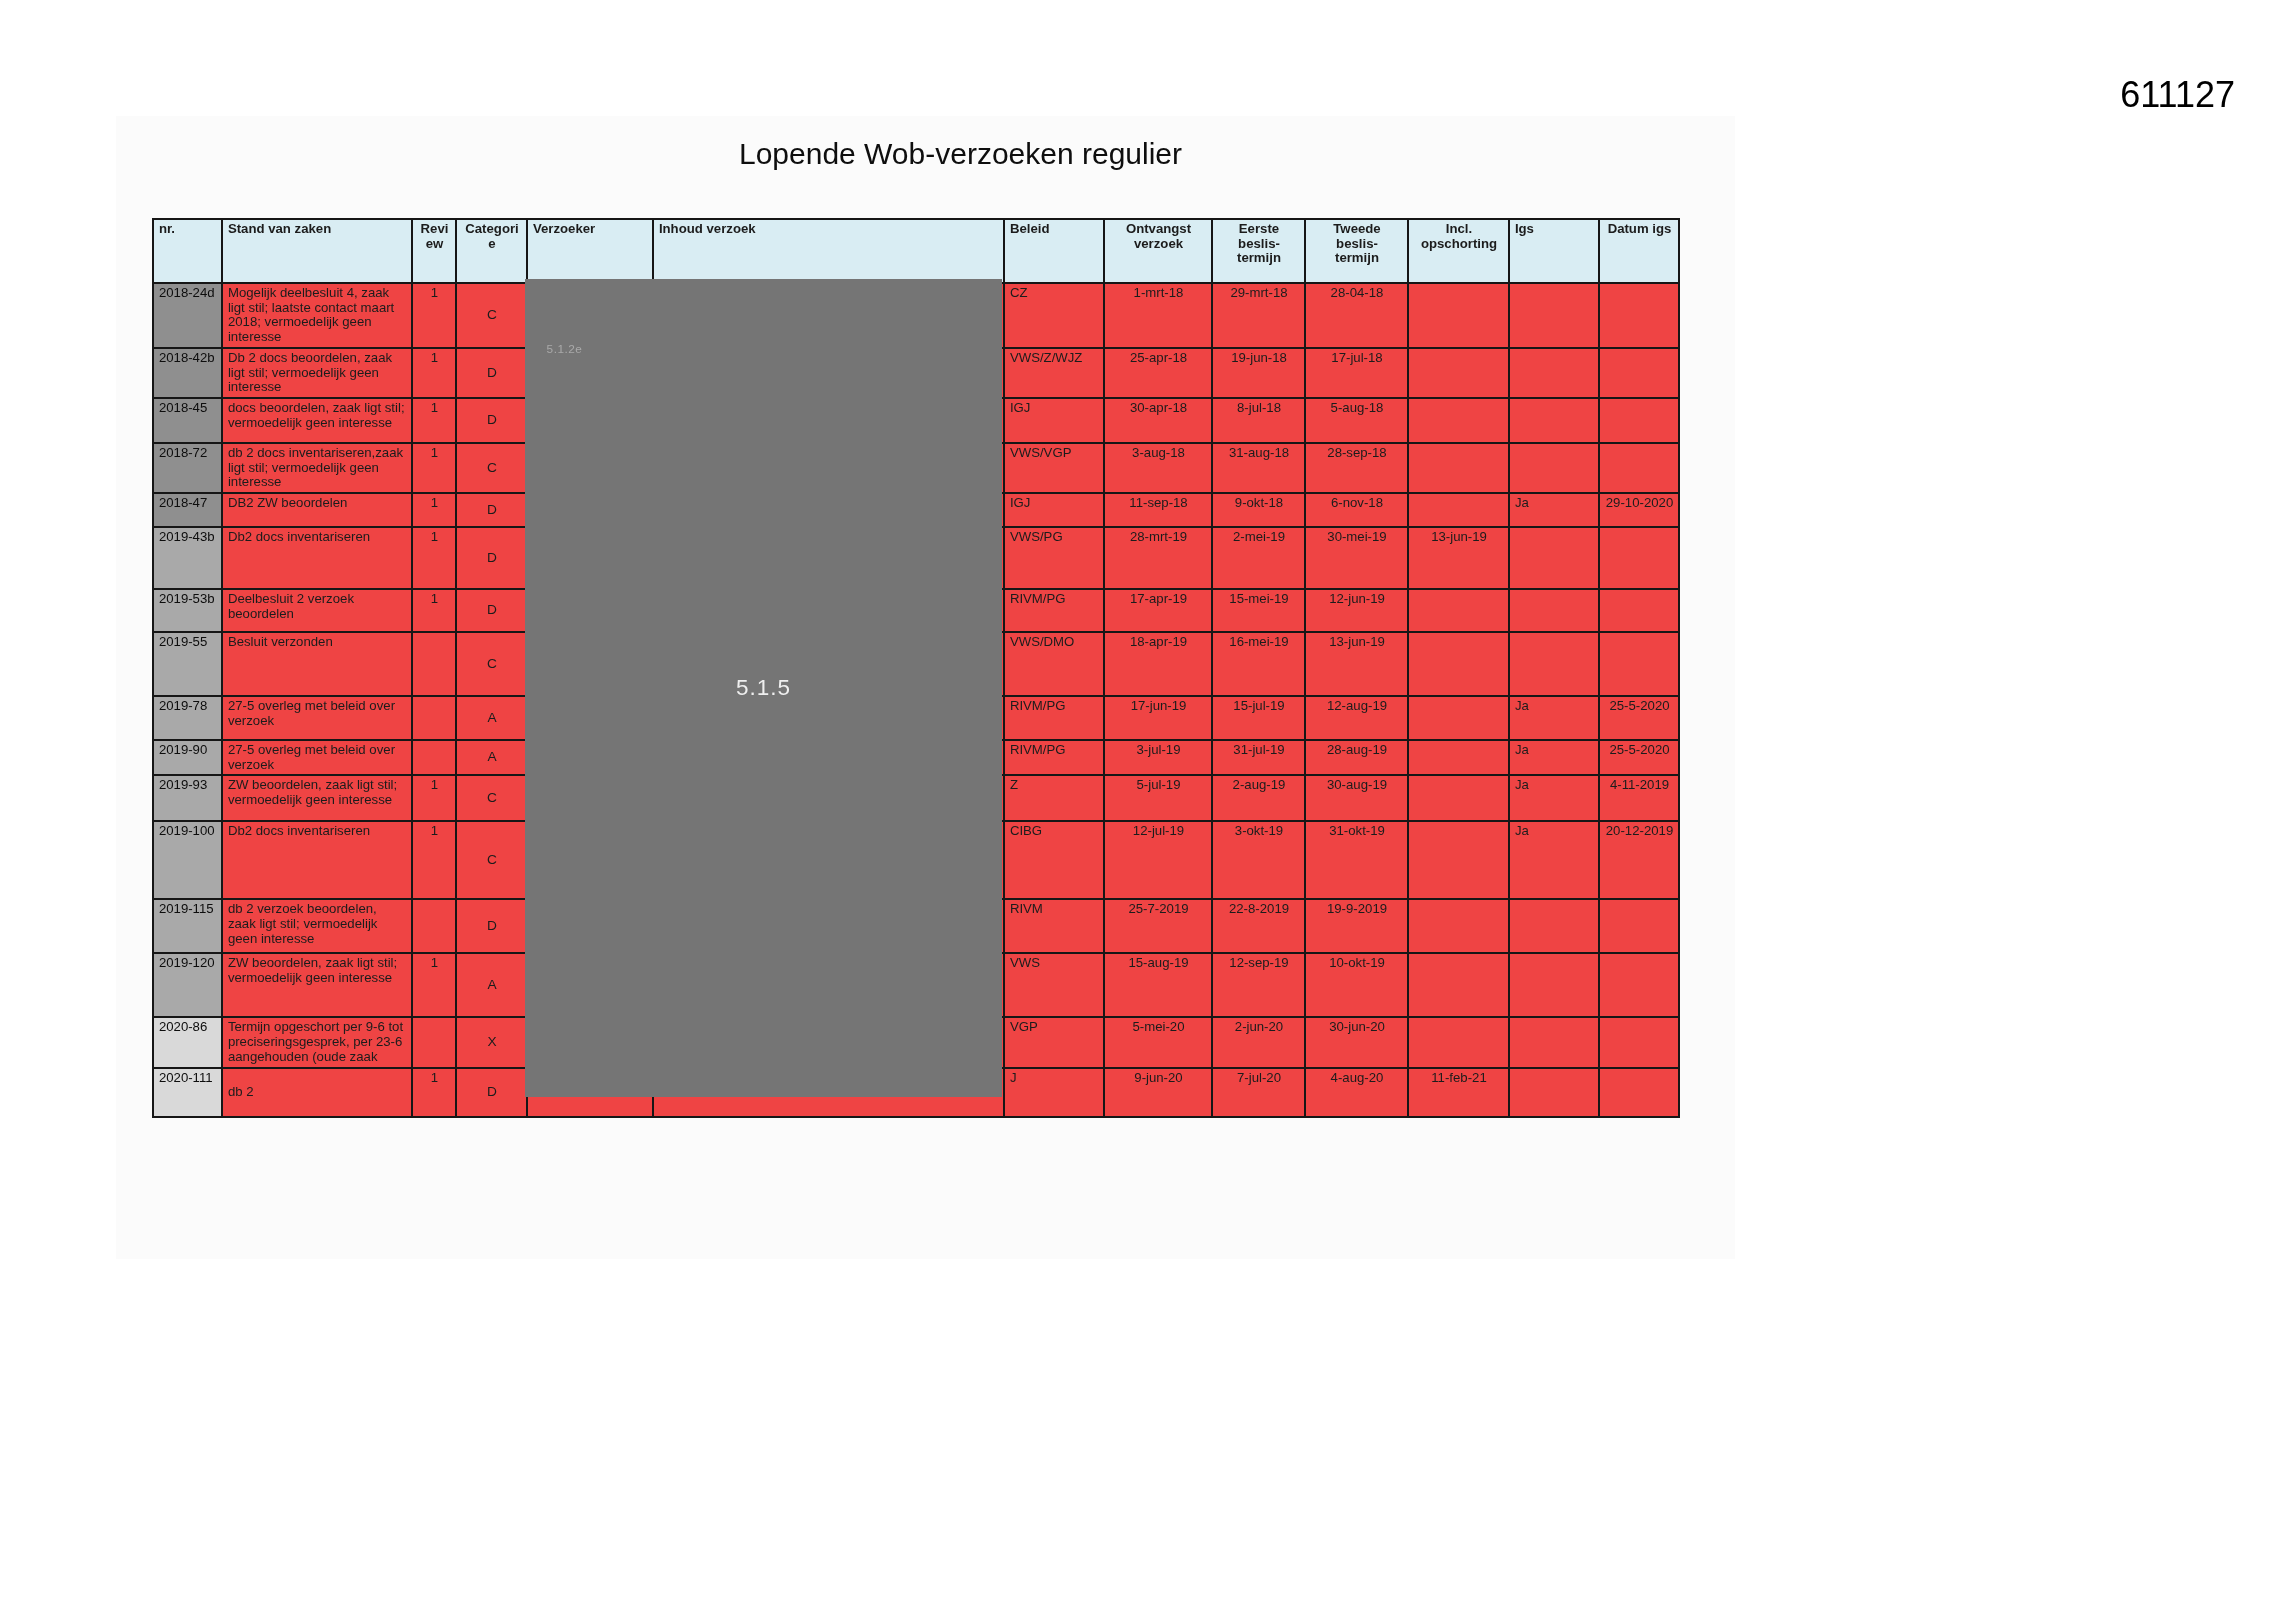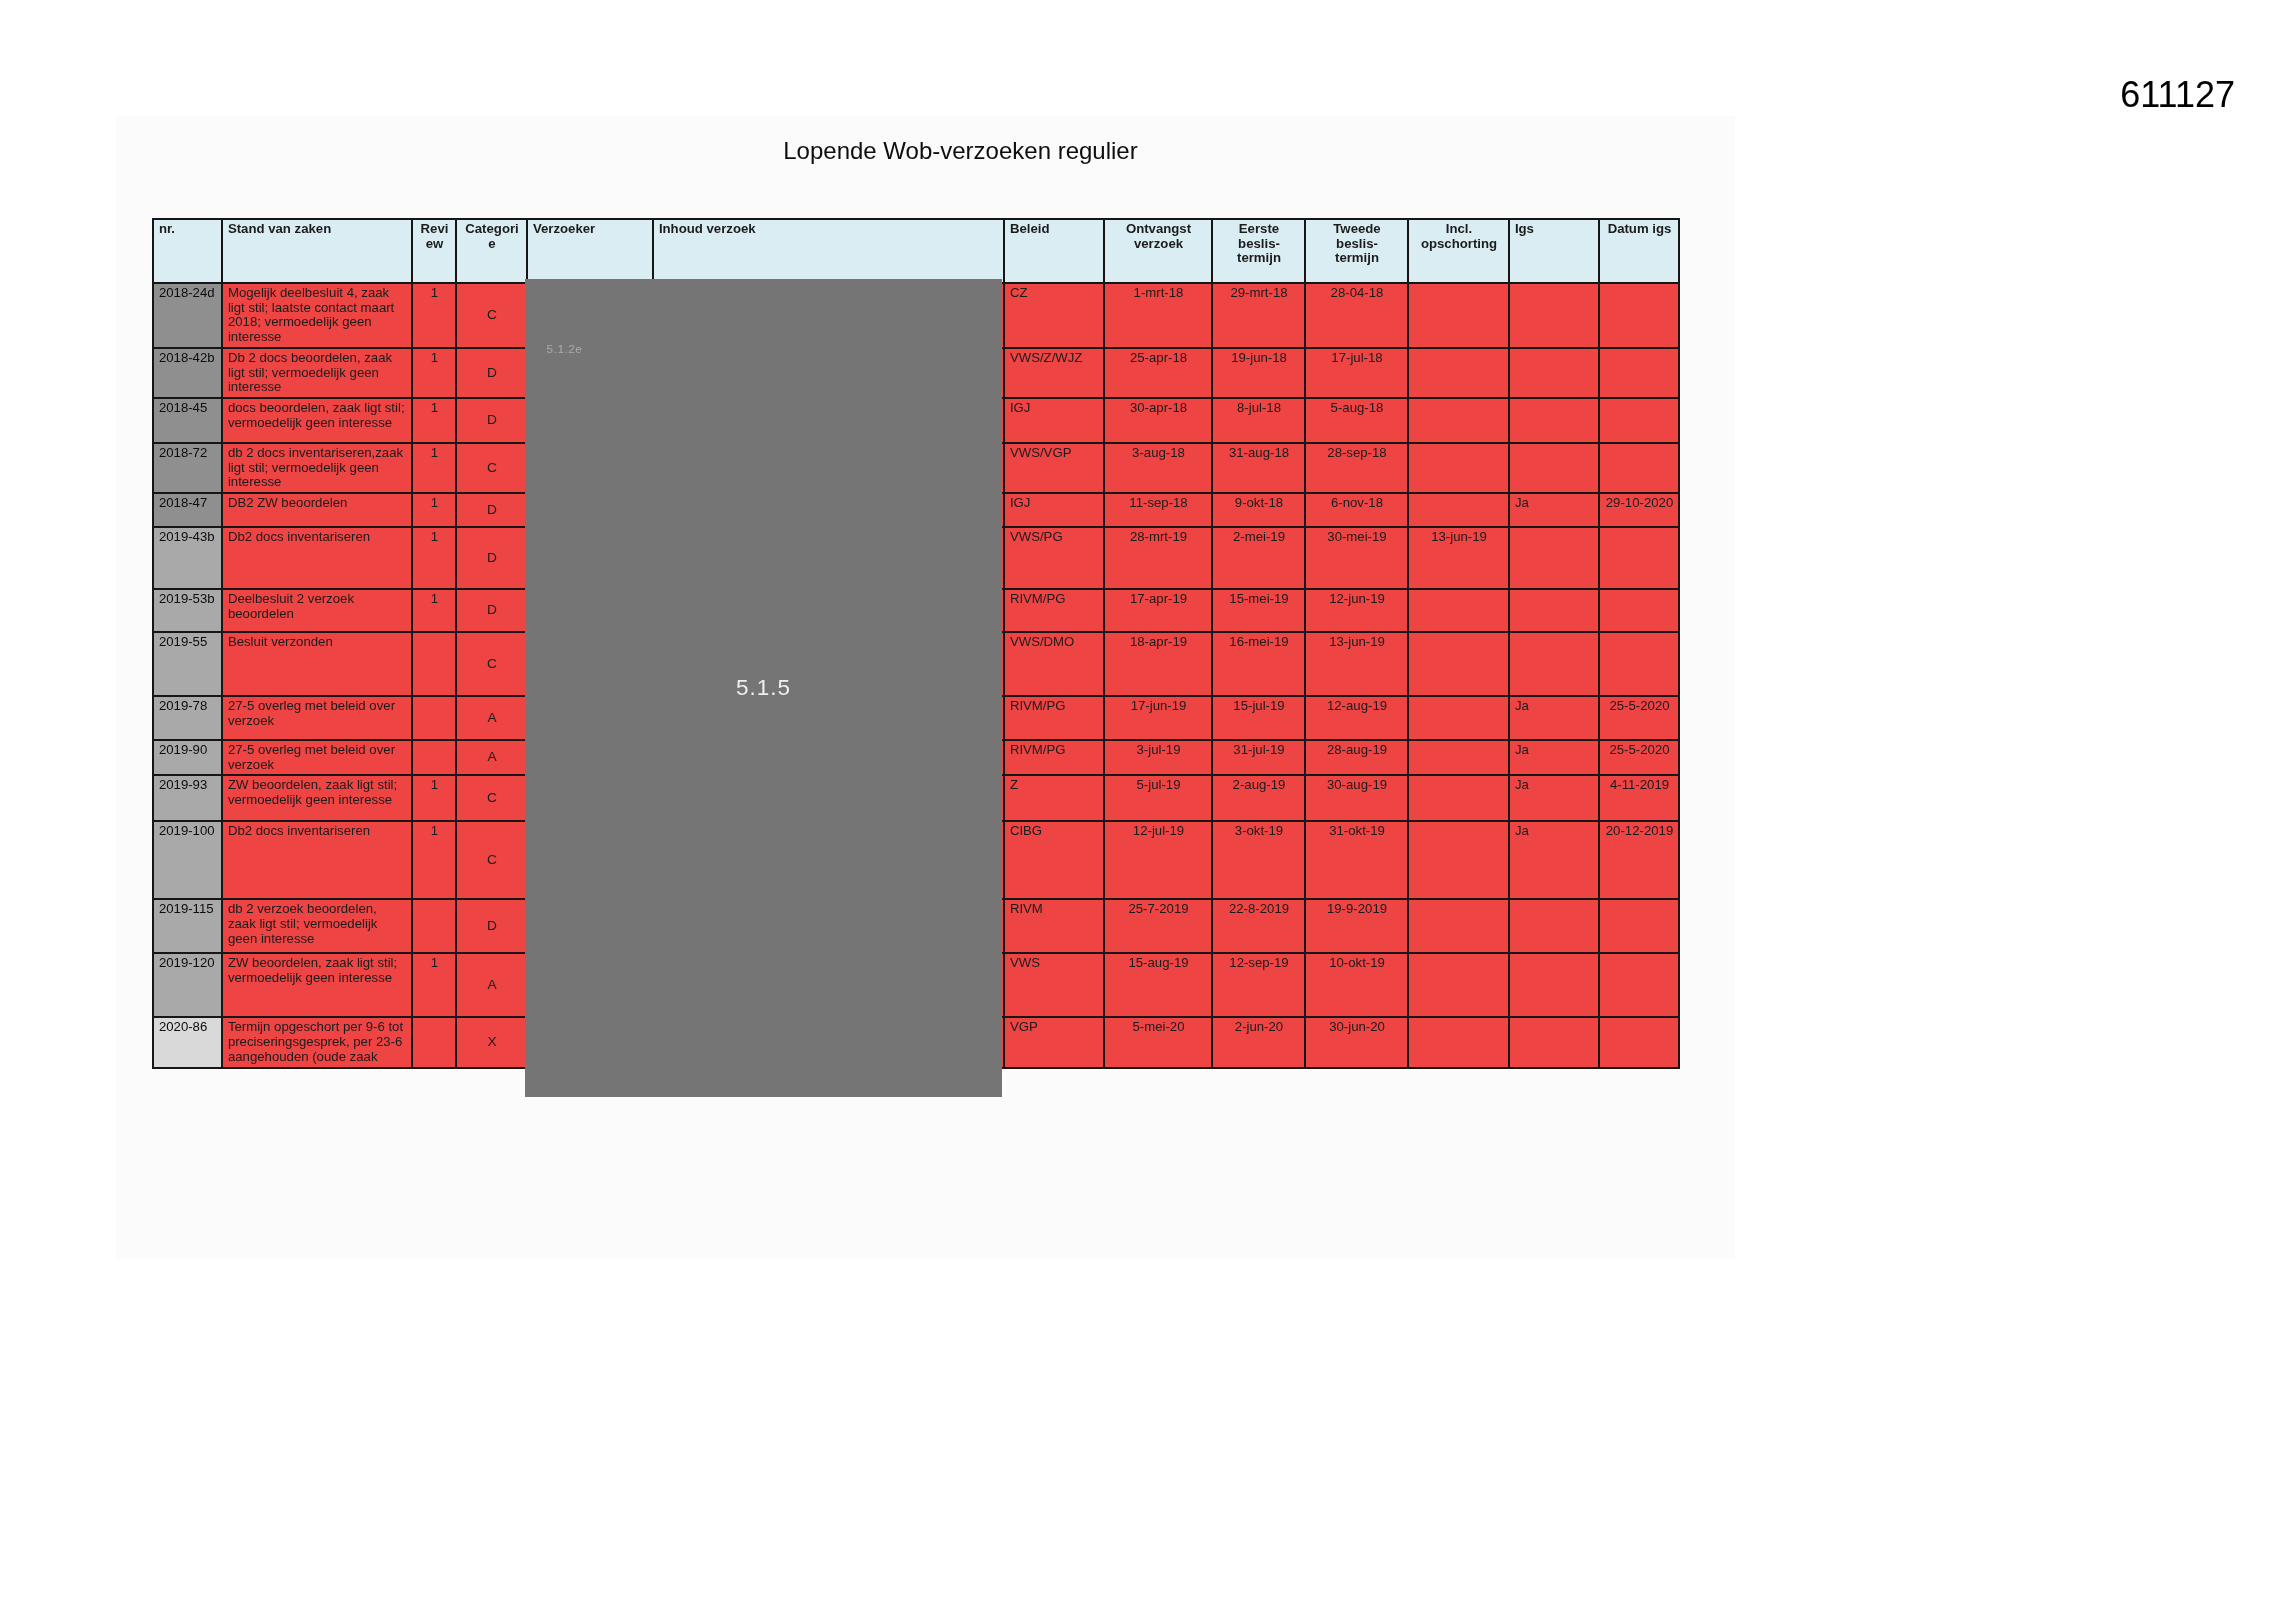--- a/index.html
+++ b/index.html
@@ -15,21 +15,21 @@
     position:absolute; left:116px; top:116px;
     width:1619px; height:1143px;
     background:#fbfbfb;
   }
   .page-number {
     position:absolute; top:74px; left:2086px; width:149px;
     font-size:36px; text-align:right; color:#000;
   }
   .doc-title {
     position:absolute; top:137px; left:0; width:1921px;
-    text-align:center; font-size:24px; color:#0e0e0e;
+    text-align:center; font-size:30px; color:#0e0e0e;
   }
   table.wob-table {
     position:absolute; left:152px; top:218px;
     width:1526px;
     border-collapse:collapse; table-layout:fixed;
     background:#ef4444;
   }
   .wob-table th, .wob-table td {
     border:2px solid #161616;
     padding:2px 3.9px 2px 4.9px;
@@ -333,20 +333,36 @@
         <td class="col-verzoeker"></td>
         <td class="col-inhoud"></td>
         <td class="col-beleid">VGP</td>
         <td class="col-date">5-mei-20</td>
         <td class="col-date">2-jun-20</td>
         <td class="col-date">30-jun-20</td>
         <td class="col-date"></td>
         <td class="col-igs"></td>
         <td class="col-date"></td>
       </tr>
+      <tr style="height: 49px;">
+        <td class="col-nr" style="background: rgb(217, 217, 217);">2020-111</td>
+        <td class="col-stand">
+db 2</td>
+        <td class="col-review">1</td>
+        <td class="col-categorie">D</td>
+        <td class="col-verzoeker"></td>
+        <td class="col-inhoud"></td>
+        <td class="col-beleid">J</td>
+        <td class="col-date">9-jun-20</td>
+        <td class="col-date">7-jul-20</td>
+        <td class="col-date">4-aug-20</td>
+        <td class="col-date">11-feb-21</td>
+        <td class="col-igs"></td>
+        <td class="col-date"></td>
+      </tr>
     </tbody>
 </table>
 
 <div class="redaction-block">
   <span class="redaction-label-top">5.1.2e</span>
   <span class="redaction-label-center">5.1.5</span>
 </div>
 
 
 </body></html>

